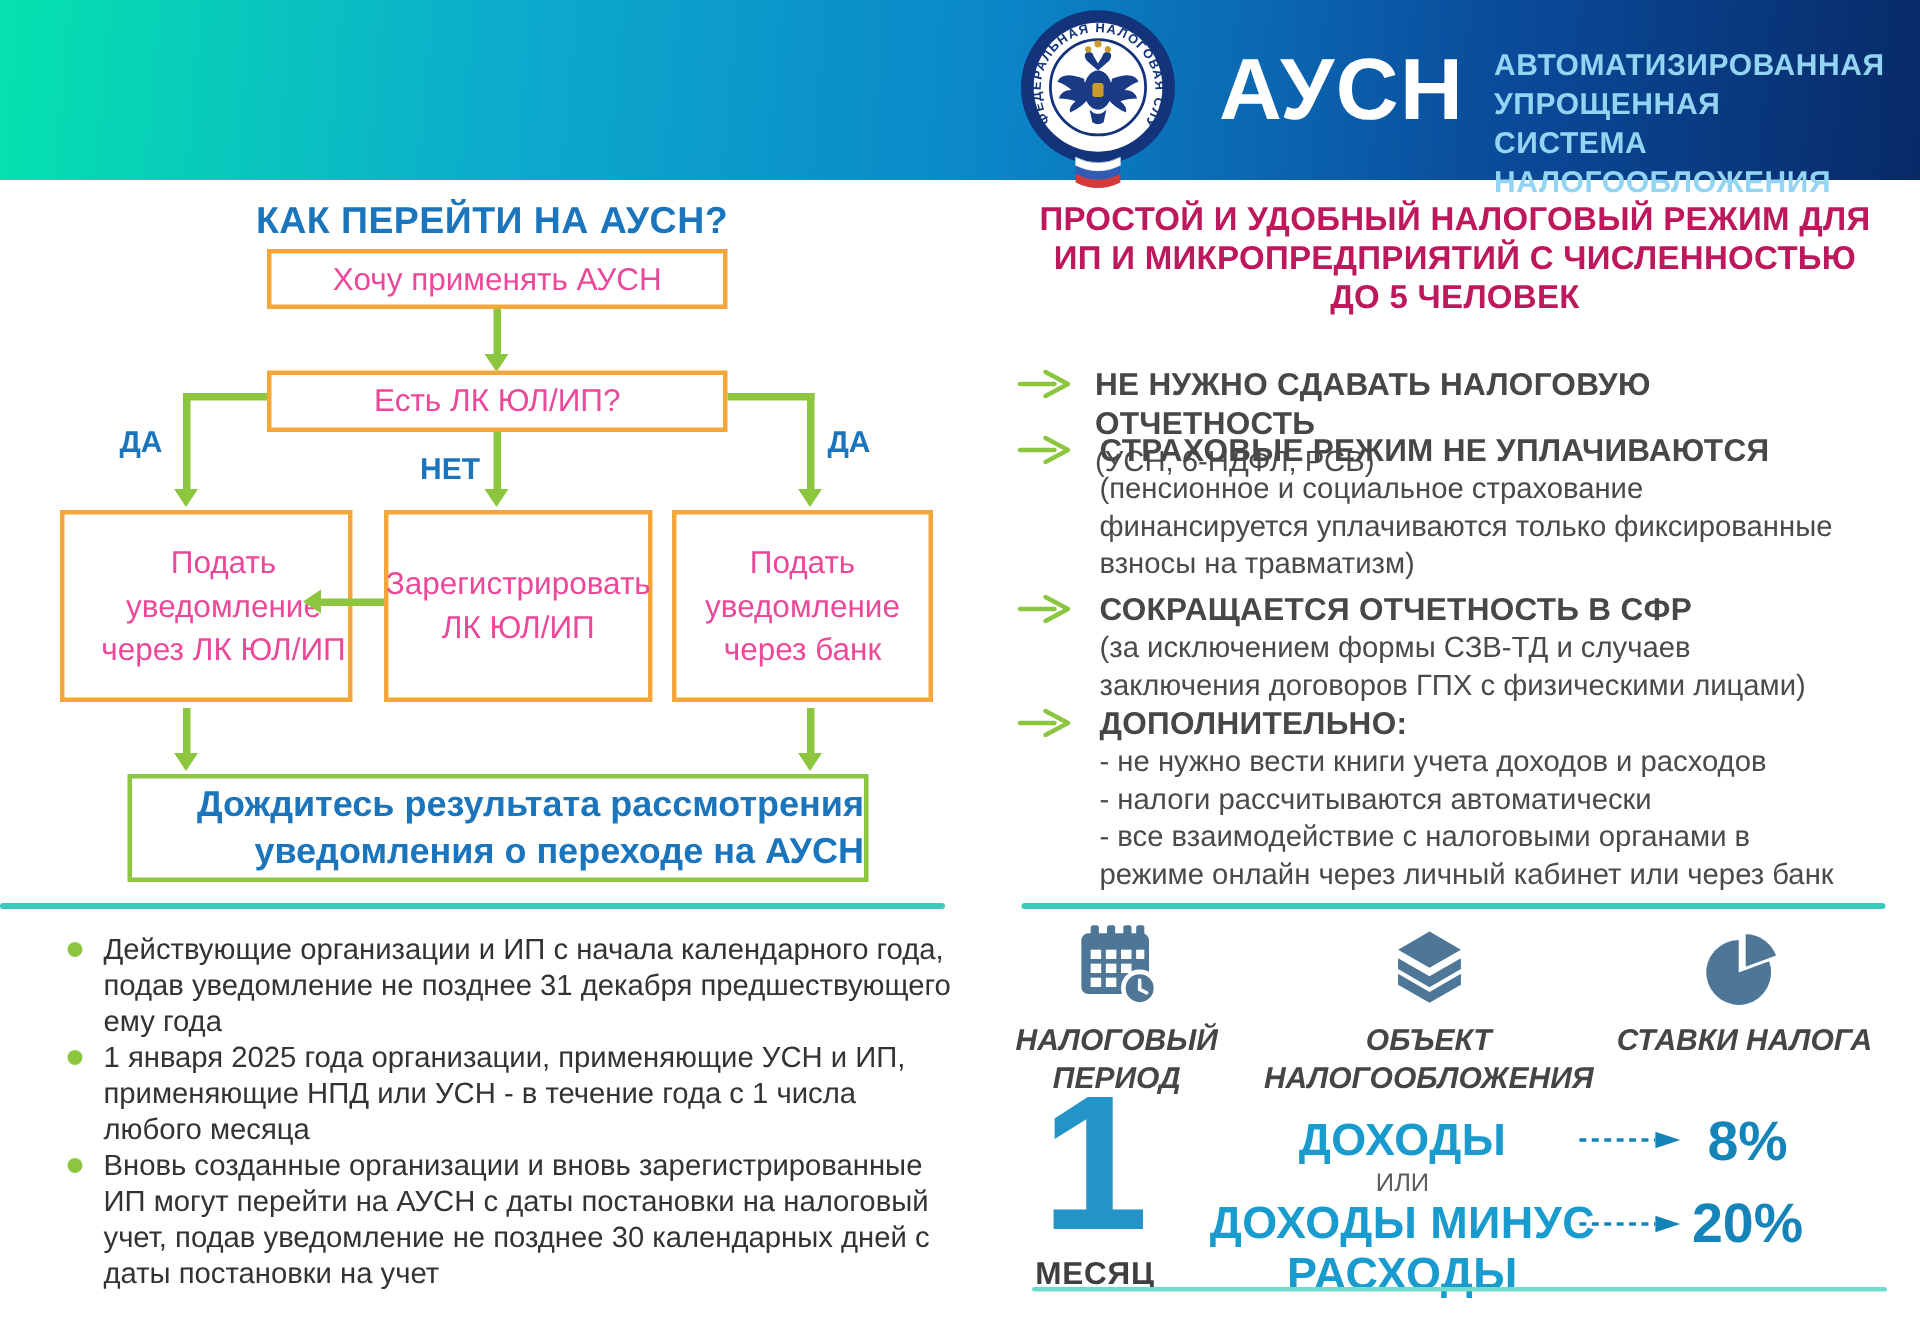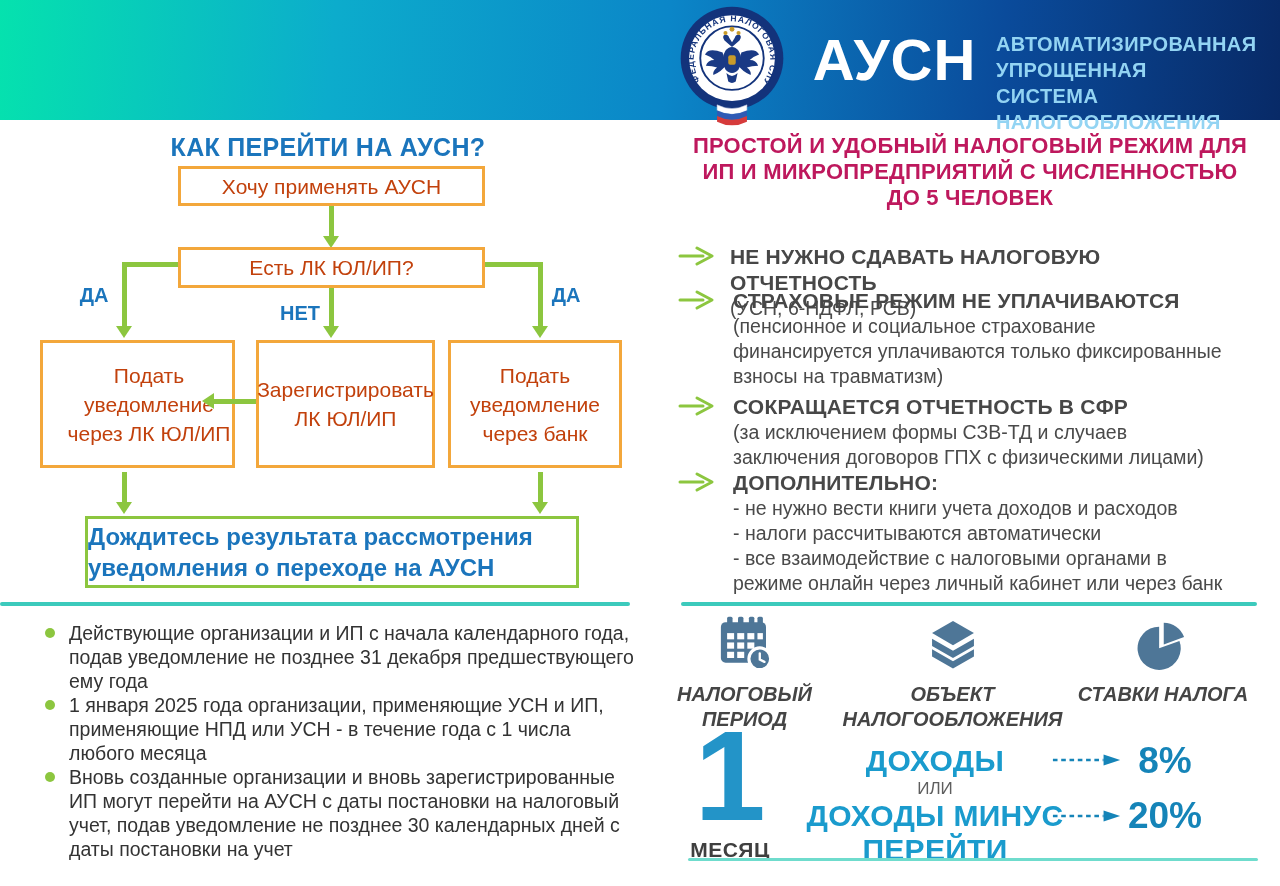--- a/index.html
+++ b/index.html
@@ -13,28 +13,28 @@
   .brand{position:absolute;left:812px;top:26px;width:165px;text-align:center;
          font-size:58px;font-weight:bold;color:#ffffff;letter-spacing:1px;z-index:3;}
   .subtitle{position:absolute;left:996px;top:31px;width:250px;z-index:3;
             font-size:20px;font-weight:bold;color:#93d4f3;line-height:26px;letter-spacing:.4px;}
 
   
   .fc-title{position:absolute;left:78px;top:133px;width:500px;text-align:center;
             font-size:25px;font-weight:bold;color:#1b75bc;letter-spacing:.3px;}
   .fc-box{position:absolute;background:#fff;border:3px solid #f3a73b;
           display:flex;align-items:center;justify-content:center;text-align:center;
-          font-size:21px;color:#c2410c;line-height:29px;}
+          font-size:21px;color:#ec4899;line-height:29px;}
   .box-start{left:178px;top:166px;width:301px;height:34px;}
   .box-decision{left:178px;top:247px;width:301px;height:35px;}
   .box-left{left:40px;top:340px;width:166px;height:122px;padding-left:23px;}
   .box-mid{left:256px;top:340px;width:173px;height:122px;}
   .box-right{left:448px;top:340px;width:168px;height:122px;}
   .box-result{position:absolute;left:85px;top:516px;width:488px;height:66px;border:3px solid #8cc63f;
-              background:#fff;display:flex;flex-direction:column;align-items:flex-start;justify-content:center;
+              background:#fff;display:flex;flex-direction:column;align-items:flex-end;justify-content:center;
               font-size:24px;font-weight:bold;color:#1b75bc;line-height:31px;text-align:center;}
   .fc-line{position:absolute;background:#8cc63f;}
   .head-down{position:absolute;width:0;height:0;border-left:8px solid transparent;
              border-right:8px solid transparent;border-top:12px solid #8cc63f;}
   .head-left{position:absolute;width:0;height:0;border-top:8px solid transparent;
              border-bottom:8px solid transparent;border-right:12px solid #8cc63f;}
   .fc-label{position:absolute;font-size:20px;font-weight:bold;color:#1b75bc;text-align:center;}
 
   .divider{position:absolute;height:4px;background:#3ccabc;border-radius:2px;}
   .div-left{left:0;top:602px;width:630px;}
@@ -278,21 +278,21 @@
     </div>
     <div class="feature-label">СТАВКИ НАЛОГА</div>
   </div>
 
   <div class="period-num">1</div>
   <div class="period-unit">МЕСЯЦ</div>
 
   <div class="objects">
     <div class="obj-opt">ДОХОДЫ</div>
     <div class="obj-or">ИЛИ</div>
-    <div class="obj-opt">ДОХОДЫ МИНУС ПЕРЕЙТИ</div>
+    <div class="obj-opt">ДОХОДЫ МИНУС РАСХОДЫ</div>
   </div>
 
   <svg class="dash-arrow da1" viewBox="0 0 76 16">
     <line x1="1" y1="8" x2="56" y2="8" stroke="#1584b8" stroke-width="2.6" stroke-dasharray="5,4"></line>
     <polygon points="56,2 74,8 56,14" fill="#1584b8"></polygon>
   </svg>
   <svg class="dash-arrow da2" viewBox="0 0 76 16">
     <line x1="1" y1="8" x2="56" y2="8" stroke="#1584b8" stroke-width="2.6" stroke-dasharray="5,4"></line>
     <polygon points="56,2 74,8 56,14" fill="#1584b8"></polygon>
   </svg>

